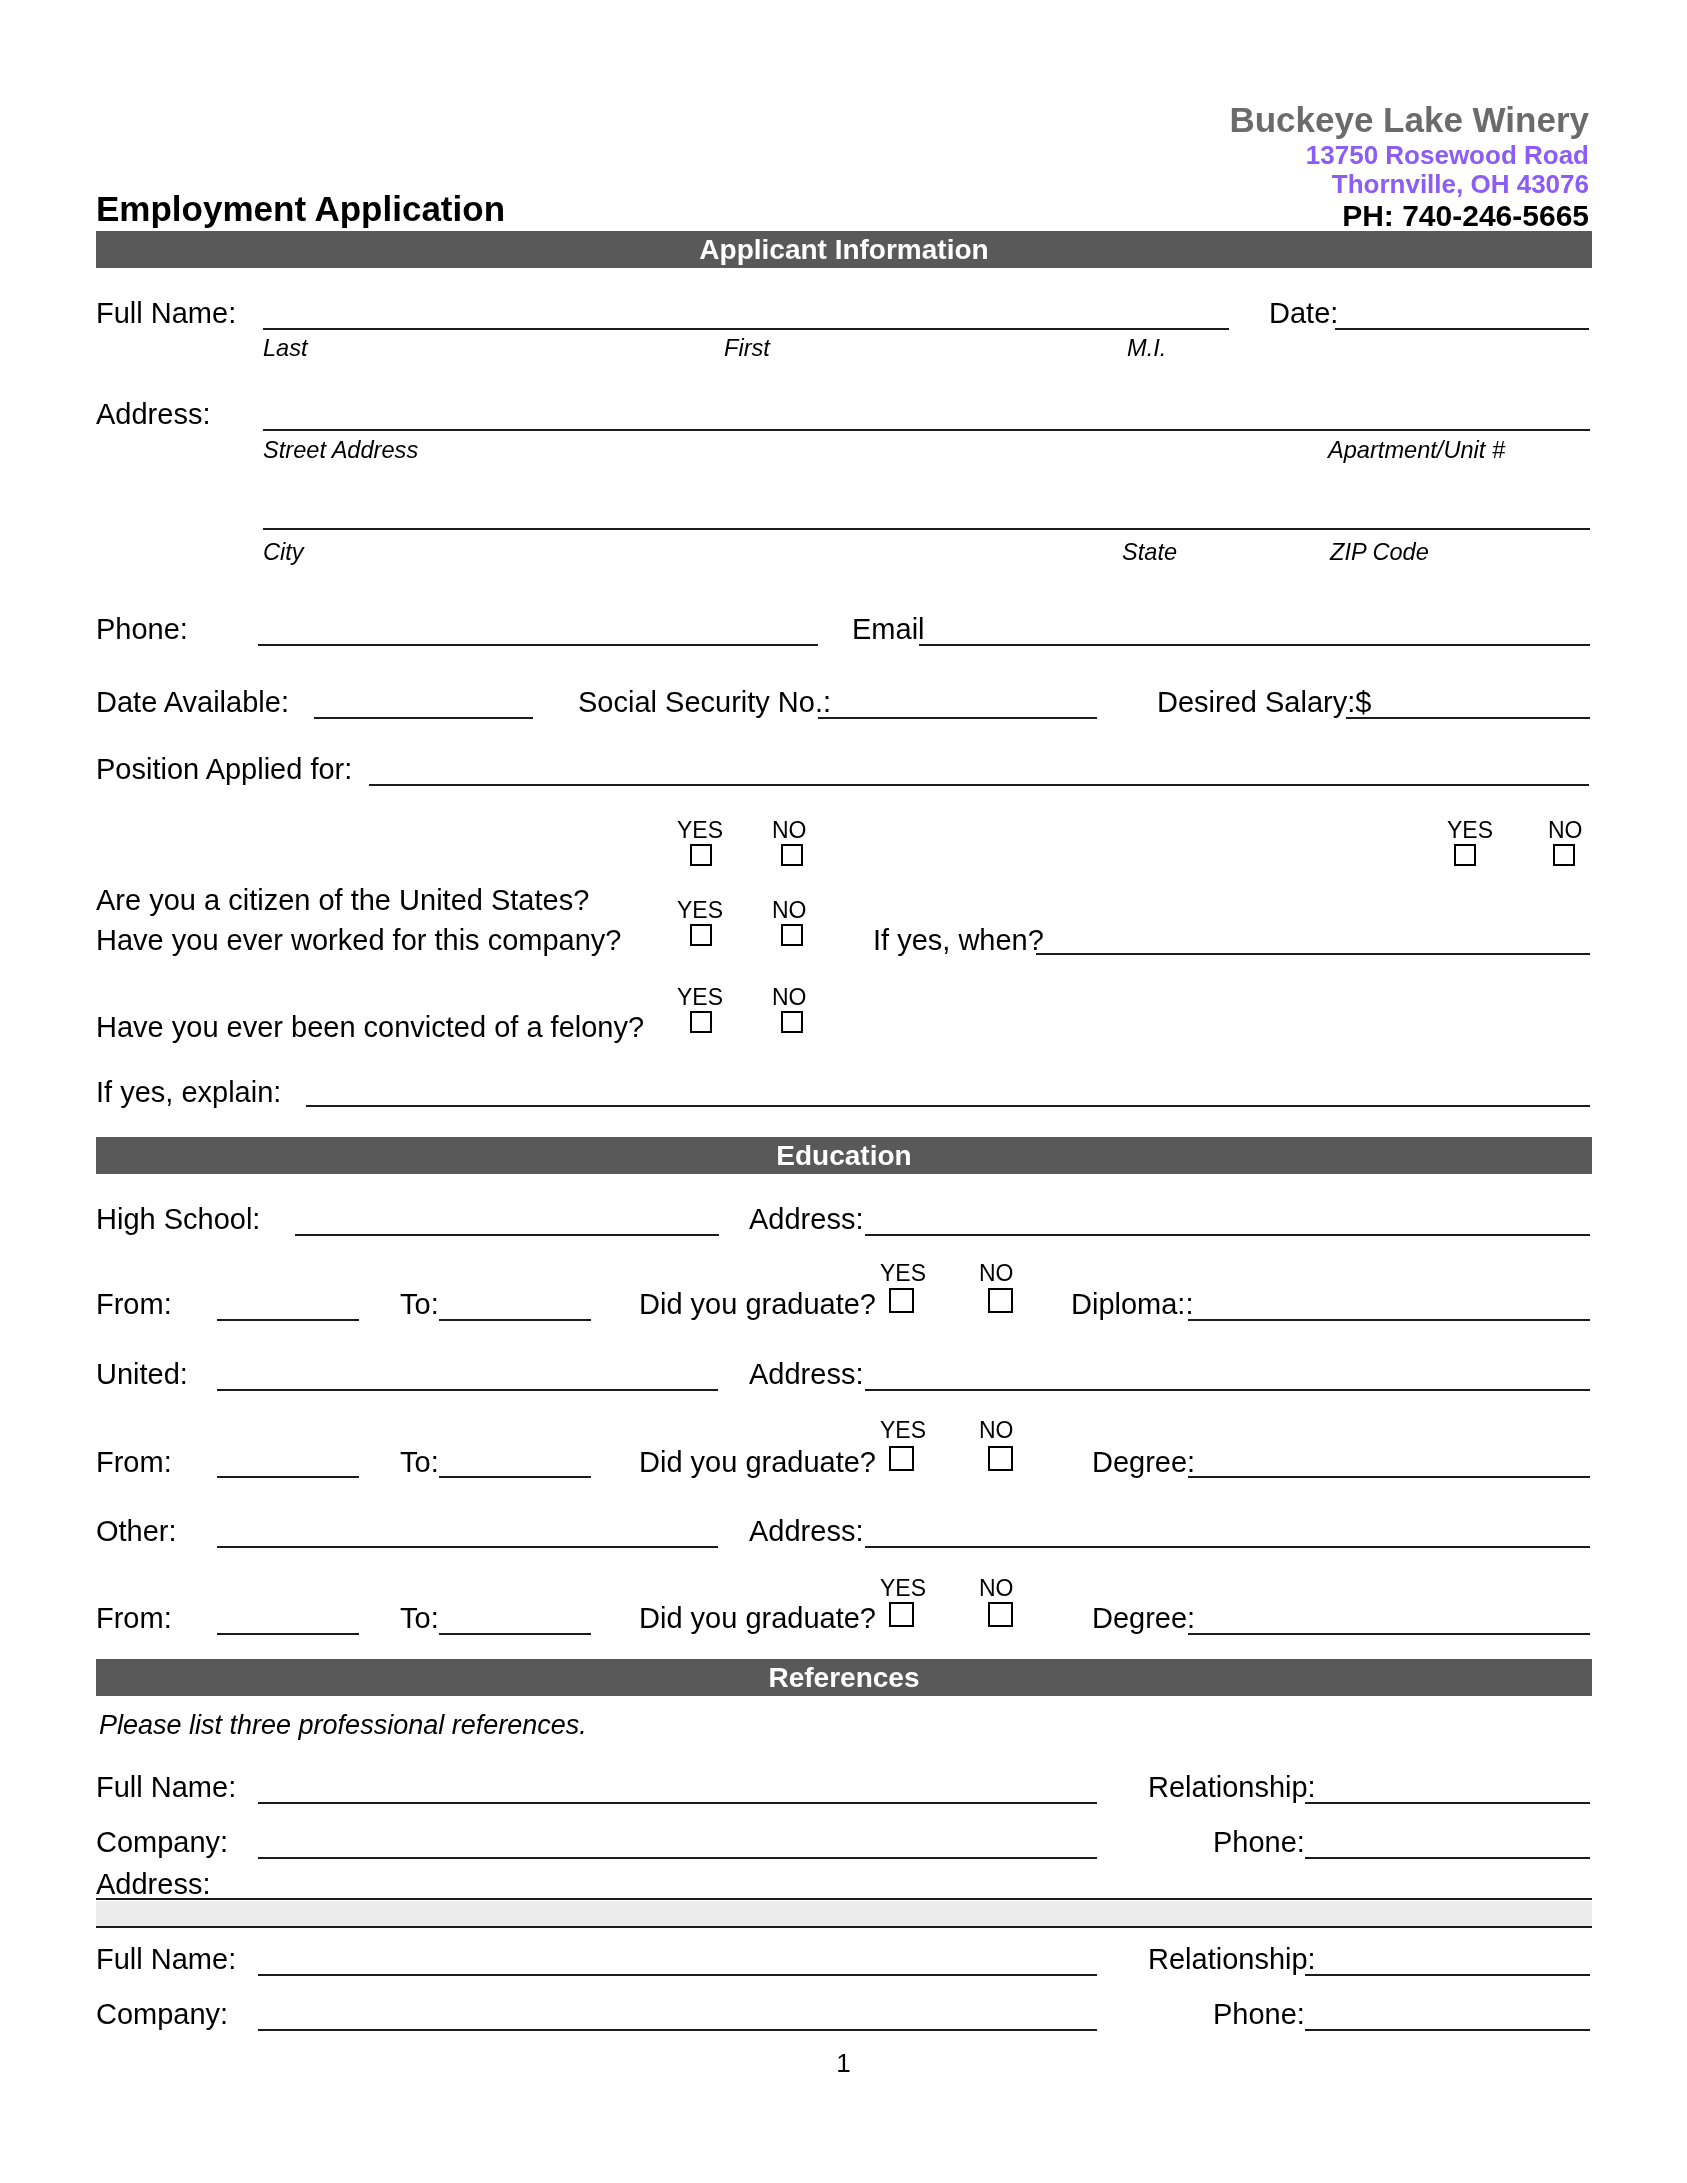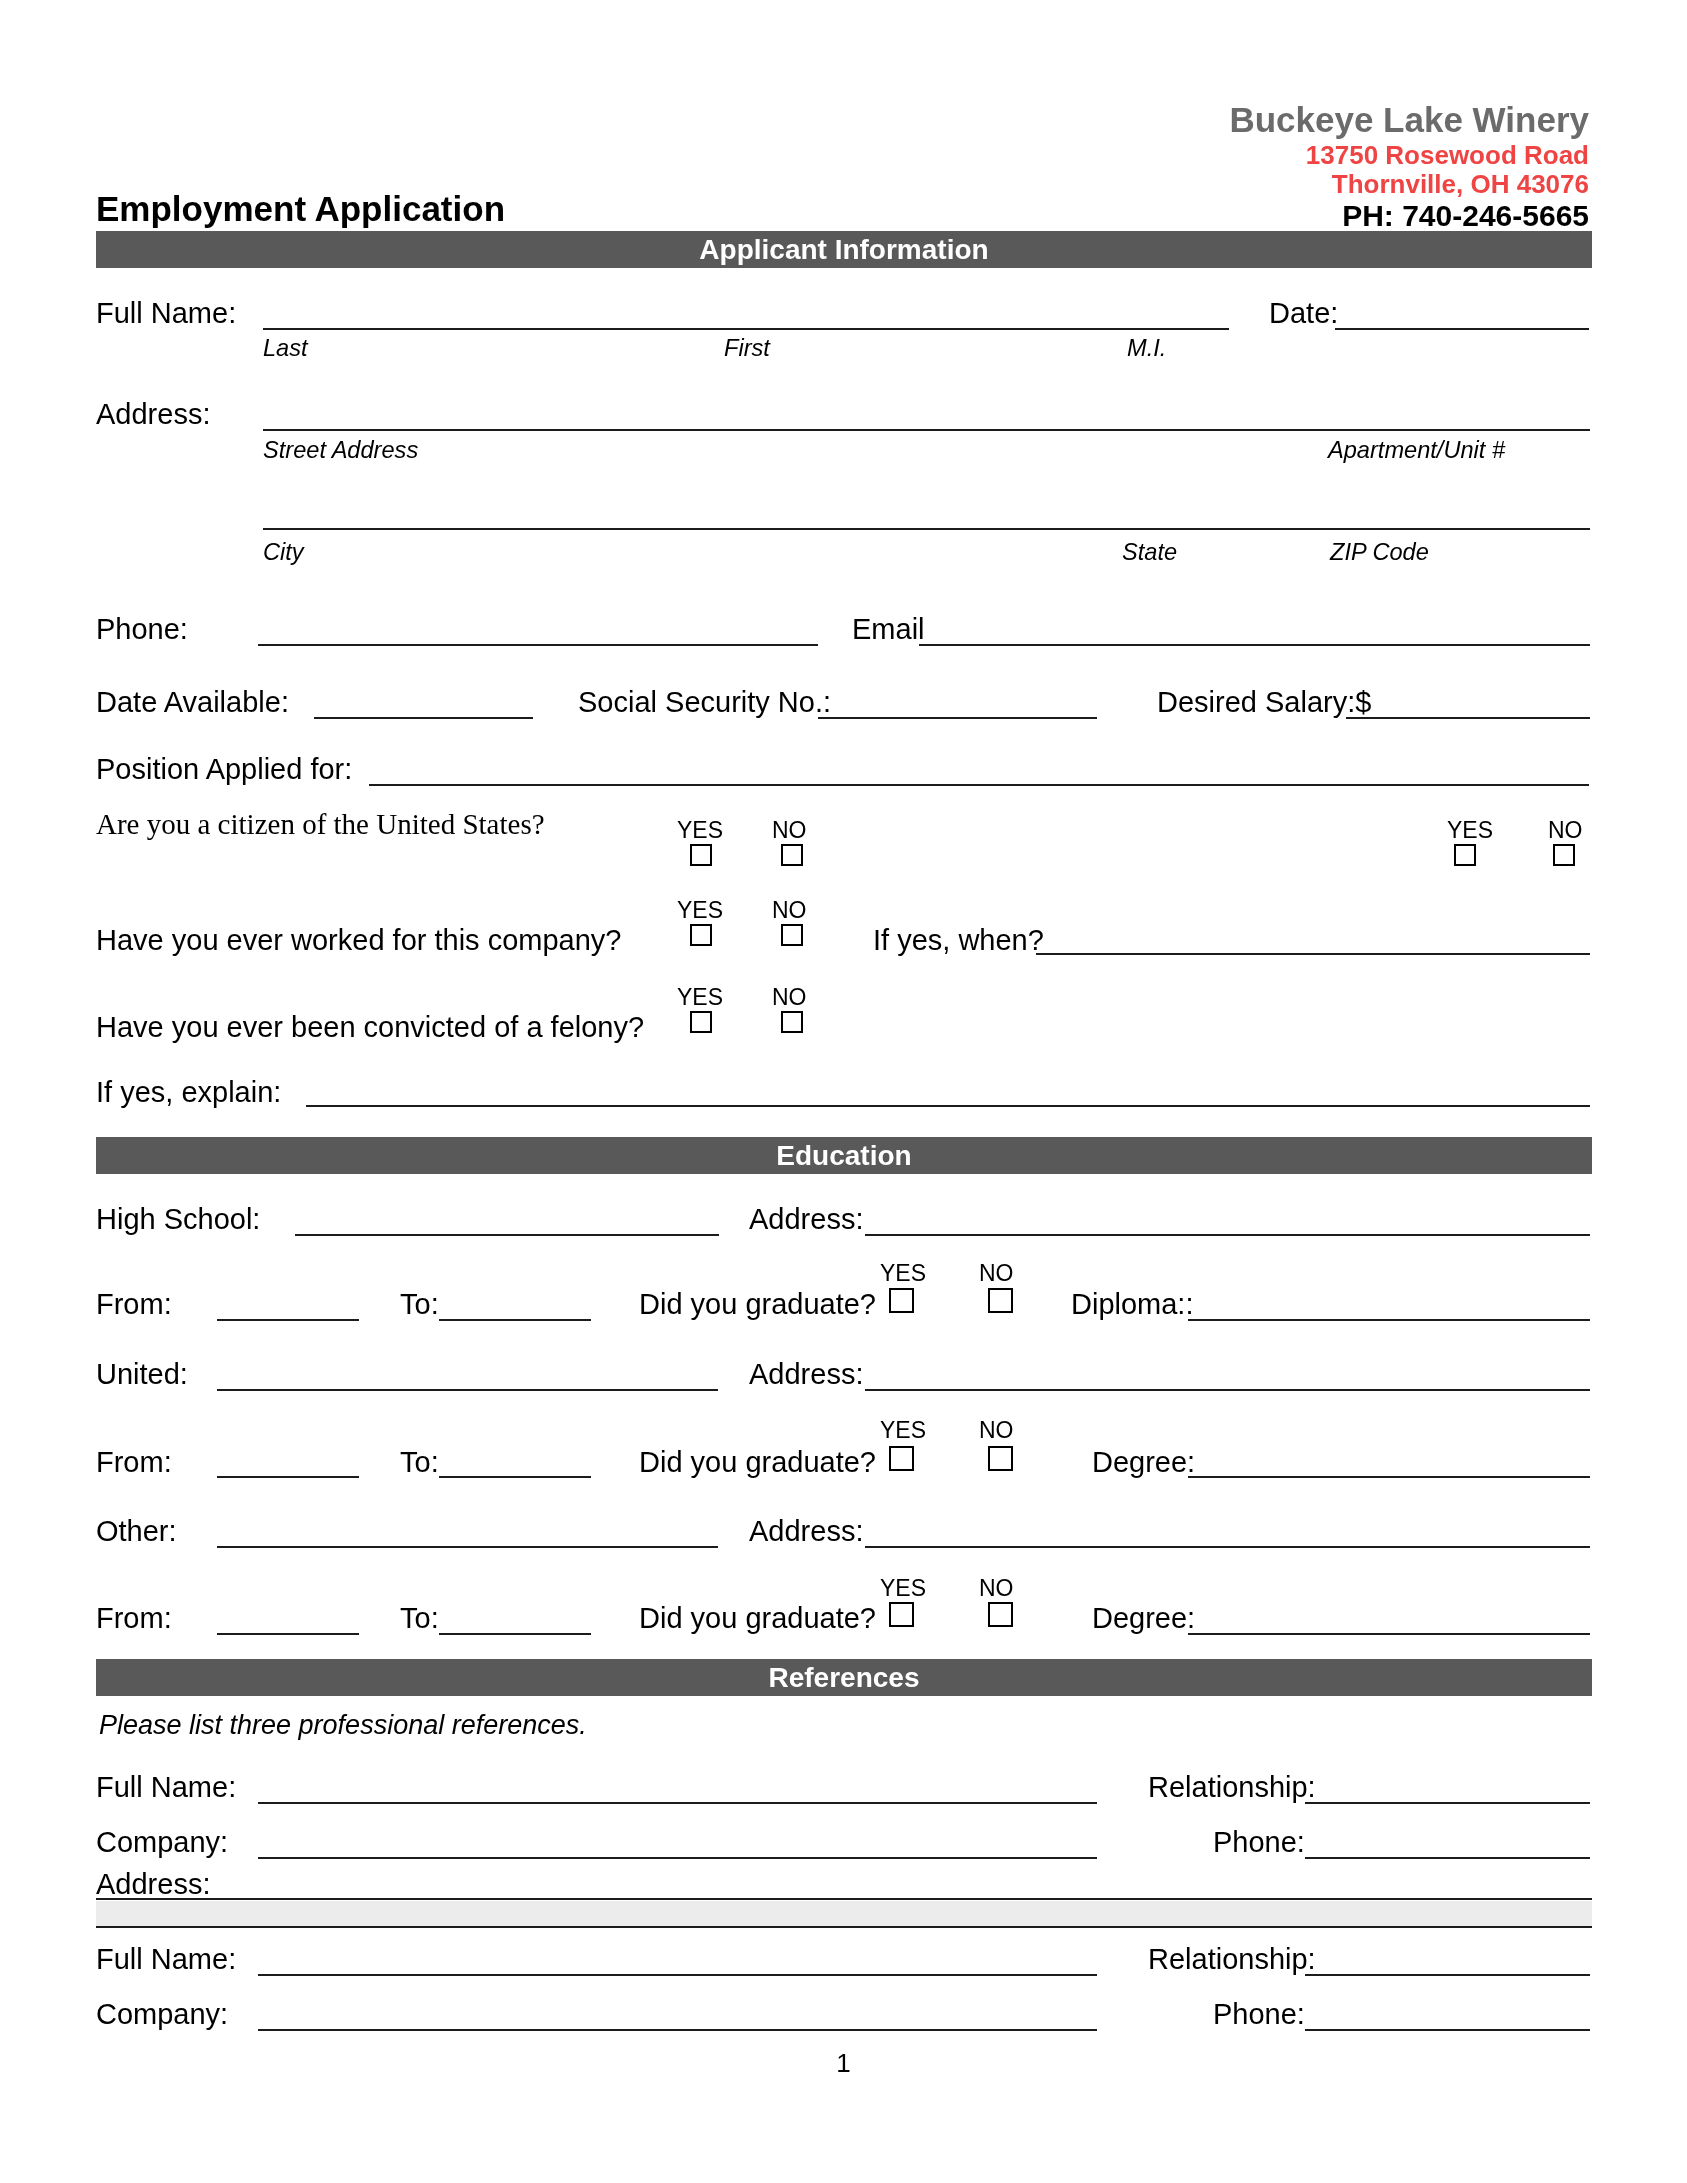--- a/index.html
+++ b/index.html
@@ -14,21 +14,21 @@
   .lbl  { position:absolute; font-size:29px; line-height:32px; white-space:nowrap; }
   .sub  { position:absolute; font-size:23.6px; line-height:26px; font-style:italic; white-space:nowrap; }
   .blank{ position:absolute; height:30px; border-bottom:2.6px solid #1c1c1c; }
   .yn   { position:absolute; font-size:23px; line-height:24.5px; white-space:nowrap; }
   .cb   { position:absolute; width:22px; height:22px; border:2.6px solid #000; background:#fff; box-sizing:border-box; }
   .cb.big { width:24.5px; height:24.5px; }
   .bar  { position:absolute; left:96px; width:1496px; height:37px; background:#595959;
           color:#fff; font-weight:bold; font-size:28px; line-height:37px; text-align:center; }
   .hdr  { position:absolute; right:98px; text-align:right; font-weight:bold; white-space:nowrap; }
   .company { font-size:35px; color:#6b6b6b; }
-  .caddr   { font-size:26px; color:#ef4444; }
+  .caddr   { font-size:26px; color:#8b5cf6; }
   .cphone  { font-size:30px; color:#000; }
   .doctitle{ position:absolute; left:96px; top:189px; font-size:35px; font-weight:bold; white-space:nowrap; }
   .note { position:absolute; left:99px; top:1710px; font-size:27px; font-style:italic; white-space:nowrap; }
   .shadedrow { position:absolute; left:96px; width:1496px; top:1901px; height:24.5px;
                background:#ececec; border-bottom:2.6px solid #1c1c1c; }
   .pagenum { position:absolute; left:0; top:2048px; width:100%; text-align:center; font-size:26px; }
 </style>
 </head>
 <body>
 
@@ -70,21 +70,21 @@
   <div class="lbl" style="left:578px; top:686px;">Social Security No.:</div>
   <div class="blank" style="left:818px; top:687px; width:279px;"></div>
   <div class="lbl" style="left:1157px; top:686px;">Desired Salary:$</div>
   <div class="blank" style="left:1346px; top:687px; width:244px;"></div>
 
   <div class="lbl" style="left:96px; top:753px;">Position Applied for:</div>
   <div class="blank" style="left:369px; top:754px; width:1220px;"></div>
 
   <div class="yn" style="left:677px; top:818px;">YES</div>
   <div class="yn" style="left:772px; top:818px;">NO</div>
-  <div class="lbl" style="left:96px; top:808px;font-family:Liberation Serif, serif;">Are you a citizen of the United States?</div>
+  <div class="lbl" style="left:96px; top:884px;">Are you a citizen of the United States?</div>
   <div class="cb" style="left:690px; top:844px;"></div>
   <div class="cb" style="left:781px; top:844px;"></div>
   <div class="yn" style="left:1447px; top:818px;">YES</div>
   <div class="yn" style="left:1548px; top:818px;">NO</div>
   <div class="cb" style="left:1454px; top:844px;"></div>
   <div class="cb" style="left:1553px; top:844px;"></div>
 
   <div class="yn" style="left:677px; top:898px;">YES</div>
   <div class="yn" style="left:772px; top:898px;">NO</div>
   <div class="lbl" style="left:96px; top:924px;">Have you ever worked for this company?</div>

